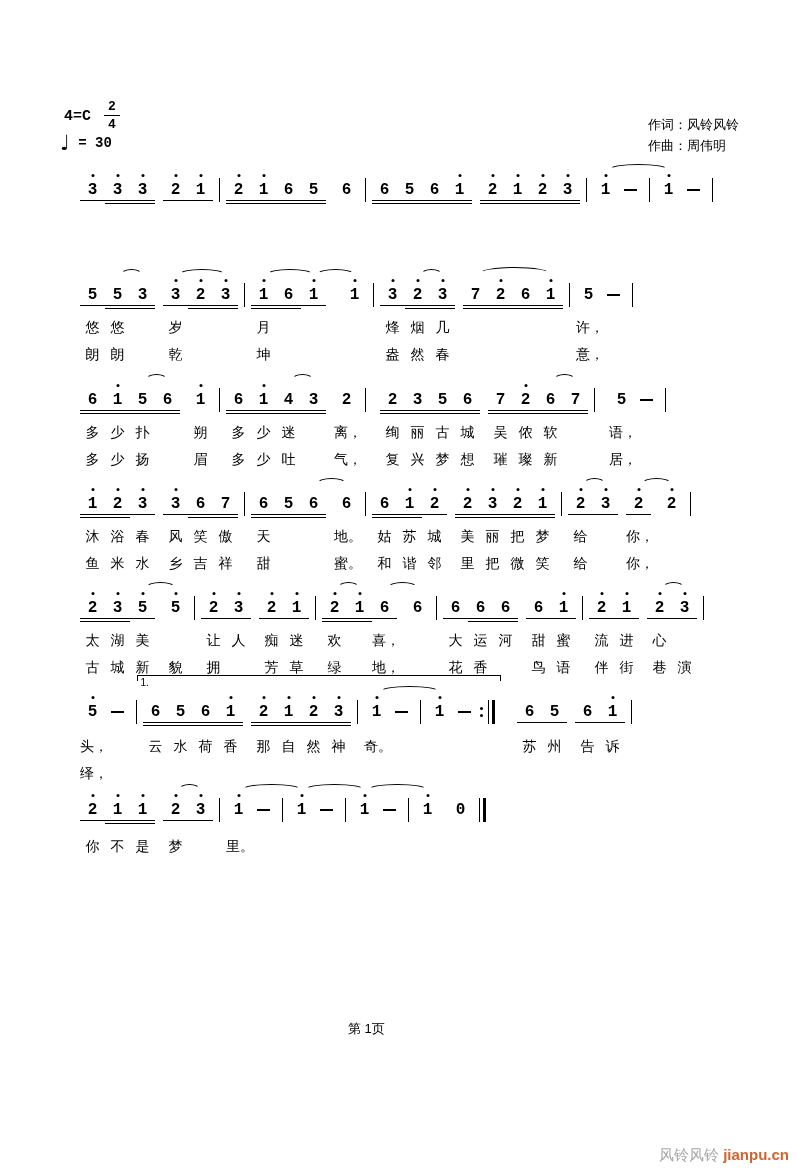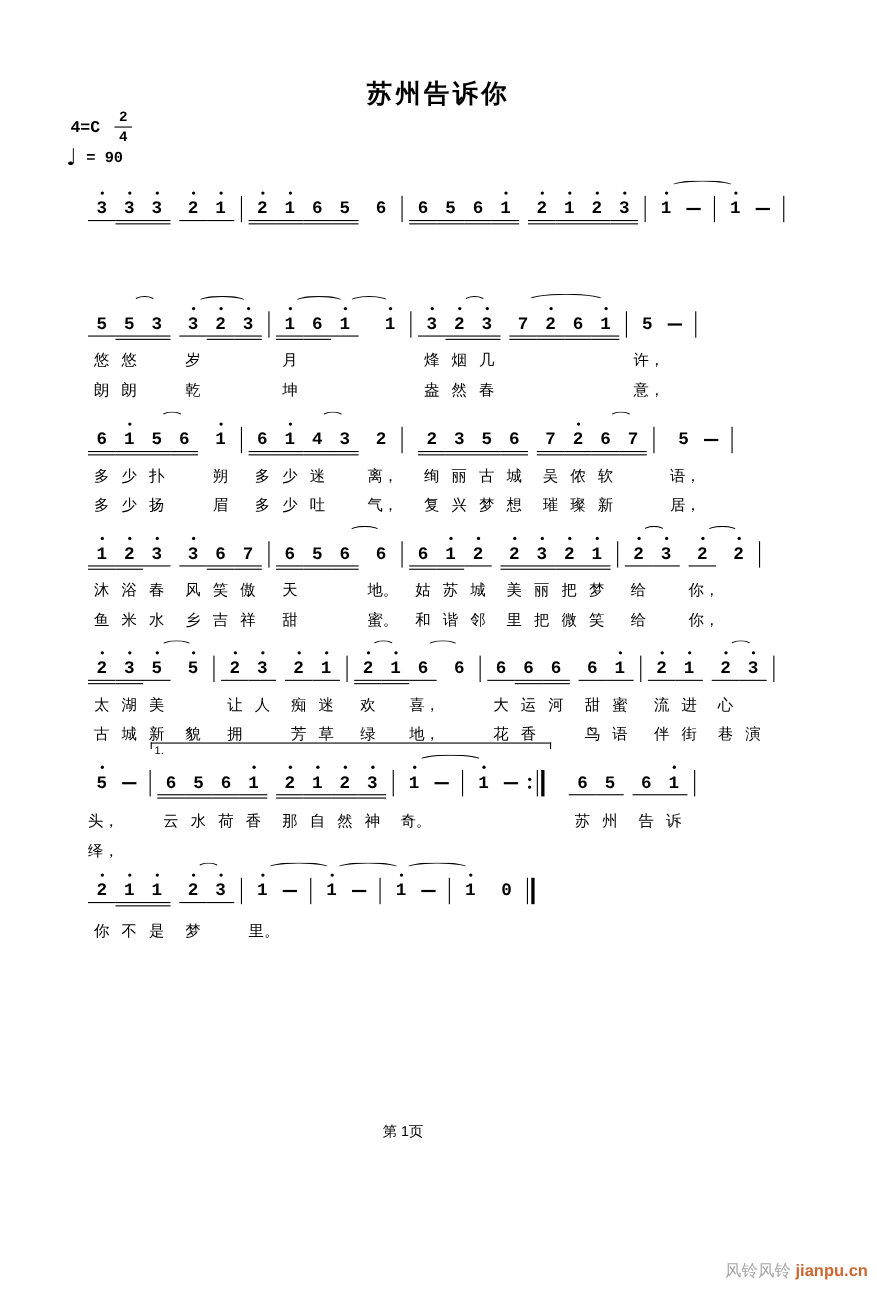--- a/index.html
+++ b/index.html
@@ -35,29 +35,32 @@
   .volta-line{position:absolute;border-top:1px solid #000;}
   .volta-tick{position:absolute;width:1px;height:6px;background:#000;}
   .volta-label{position:absolute;font-size:10px;}
   .wm-gray{color:#a6a6a6;}
   .wm-orange{color:#cc6633;font-weight:bold;}
 </style>
 </head>
 <body>
 
 <div id="page">
-  <div class="title">苏州告诉你</div>
 
   <div class="keysig">4=C</div>
   <div class="meter">
     <span class="num">2</span>
     <span class="den">4</span>
   </div>
-  <div class="tempo"><span class="noteglyph">♩</span> <span>= 90</span></div>
-
+  <div class="tempo"><span class="noteglyph">♩</span> <span>= 30</span></div>
+
+  <div class="credits">
+    <div>作词：风铃风铃</div>
+    <div>作曲：周伟明</div>
+  </div>
 
   <div id="score-area">
       <div class="score-line" style="left: 80px; top: 180px;">
         <div class="tok" style="left: 0px; width: 25px;">3<div class="od"></div><div class="ul" style="top: 20px;"></div></div>
         <div class="tok" style="left: 25px; width: 25px;">3<div class="od"></div><div class="ul" style="top: 20px;"></div><div class="ul" style="top: 23px;"></div></div>
         <div class="tok" style="left: 50px; width: 25px;">3<div class="od"></div><div class="ul" style="top: 20px;"></div><div class="ul" style="top: 23px;"></div></div>
         <div class="tok" style="left: 83px; width: 25px;">2<div class="od"></div><div class="ul" style="top: 20px;"></div></div>
         <div class="tok" style="left: 108px; width: 25px;">1<div class="od"></div><div class="ul" style="top: 20px;"></div></div>
         <div class="barline" style="left: 139px;"></div>
         <div class="tok" style="left: 146px; width: 25px;">2<div class="od"></div><div class="ul" style="top: 20px;"></div><div class="ul" style="top: 23px;"></div></div>

